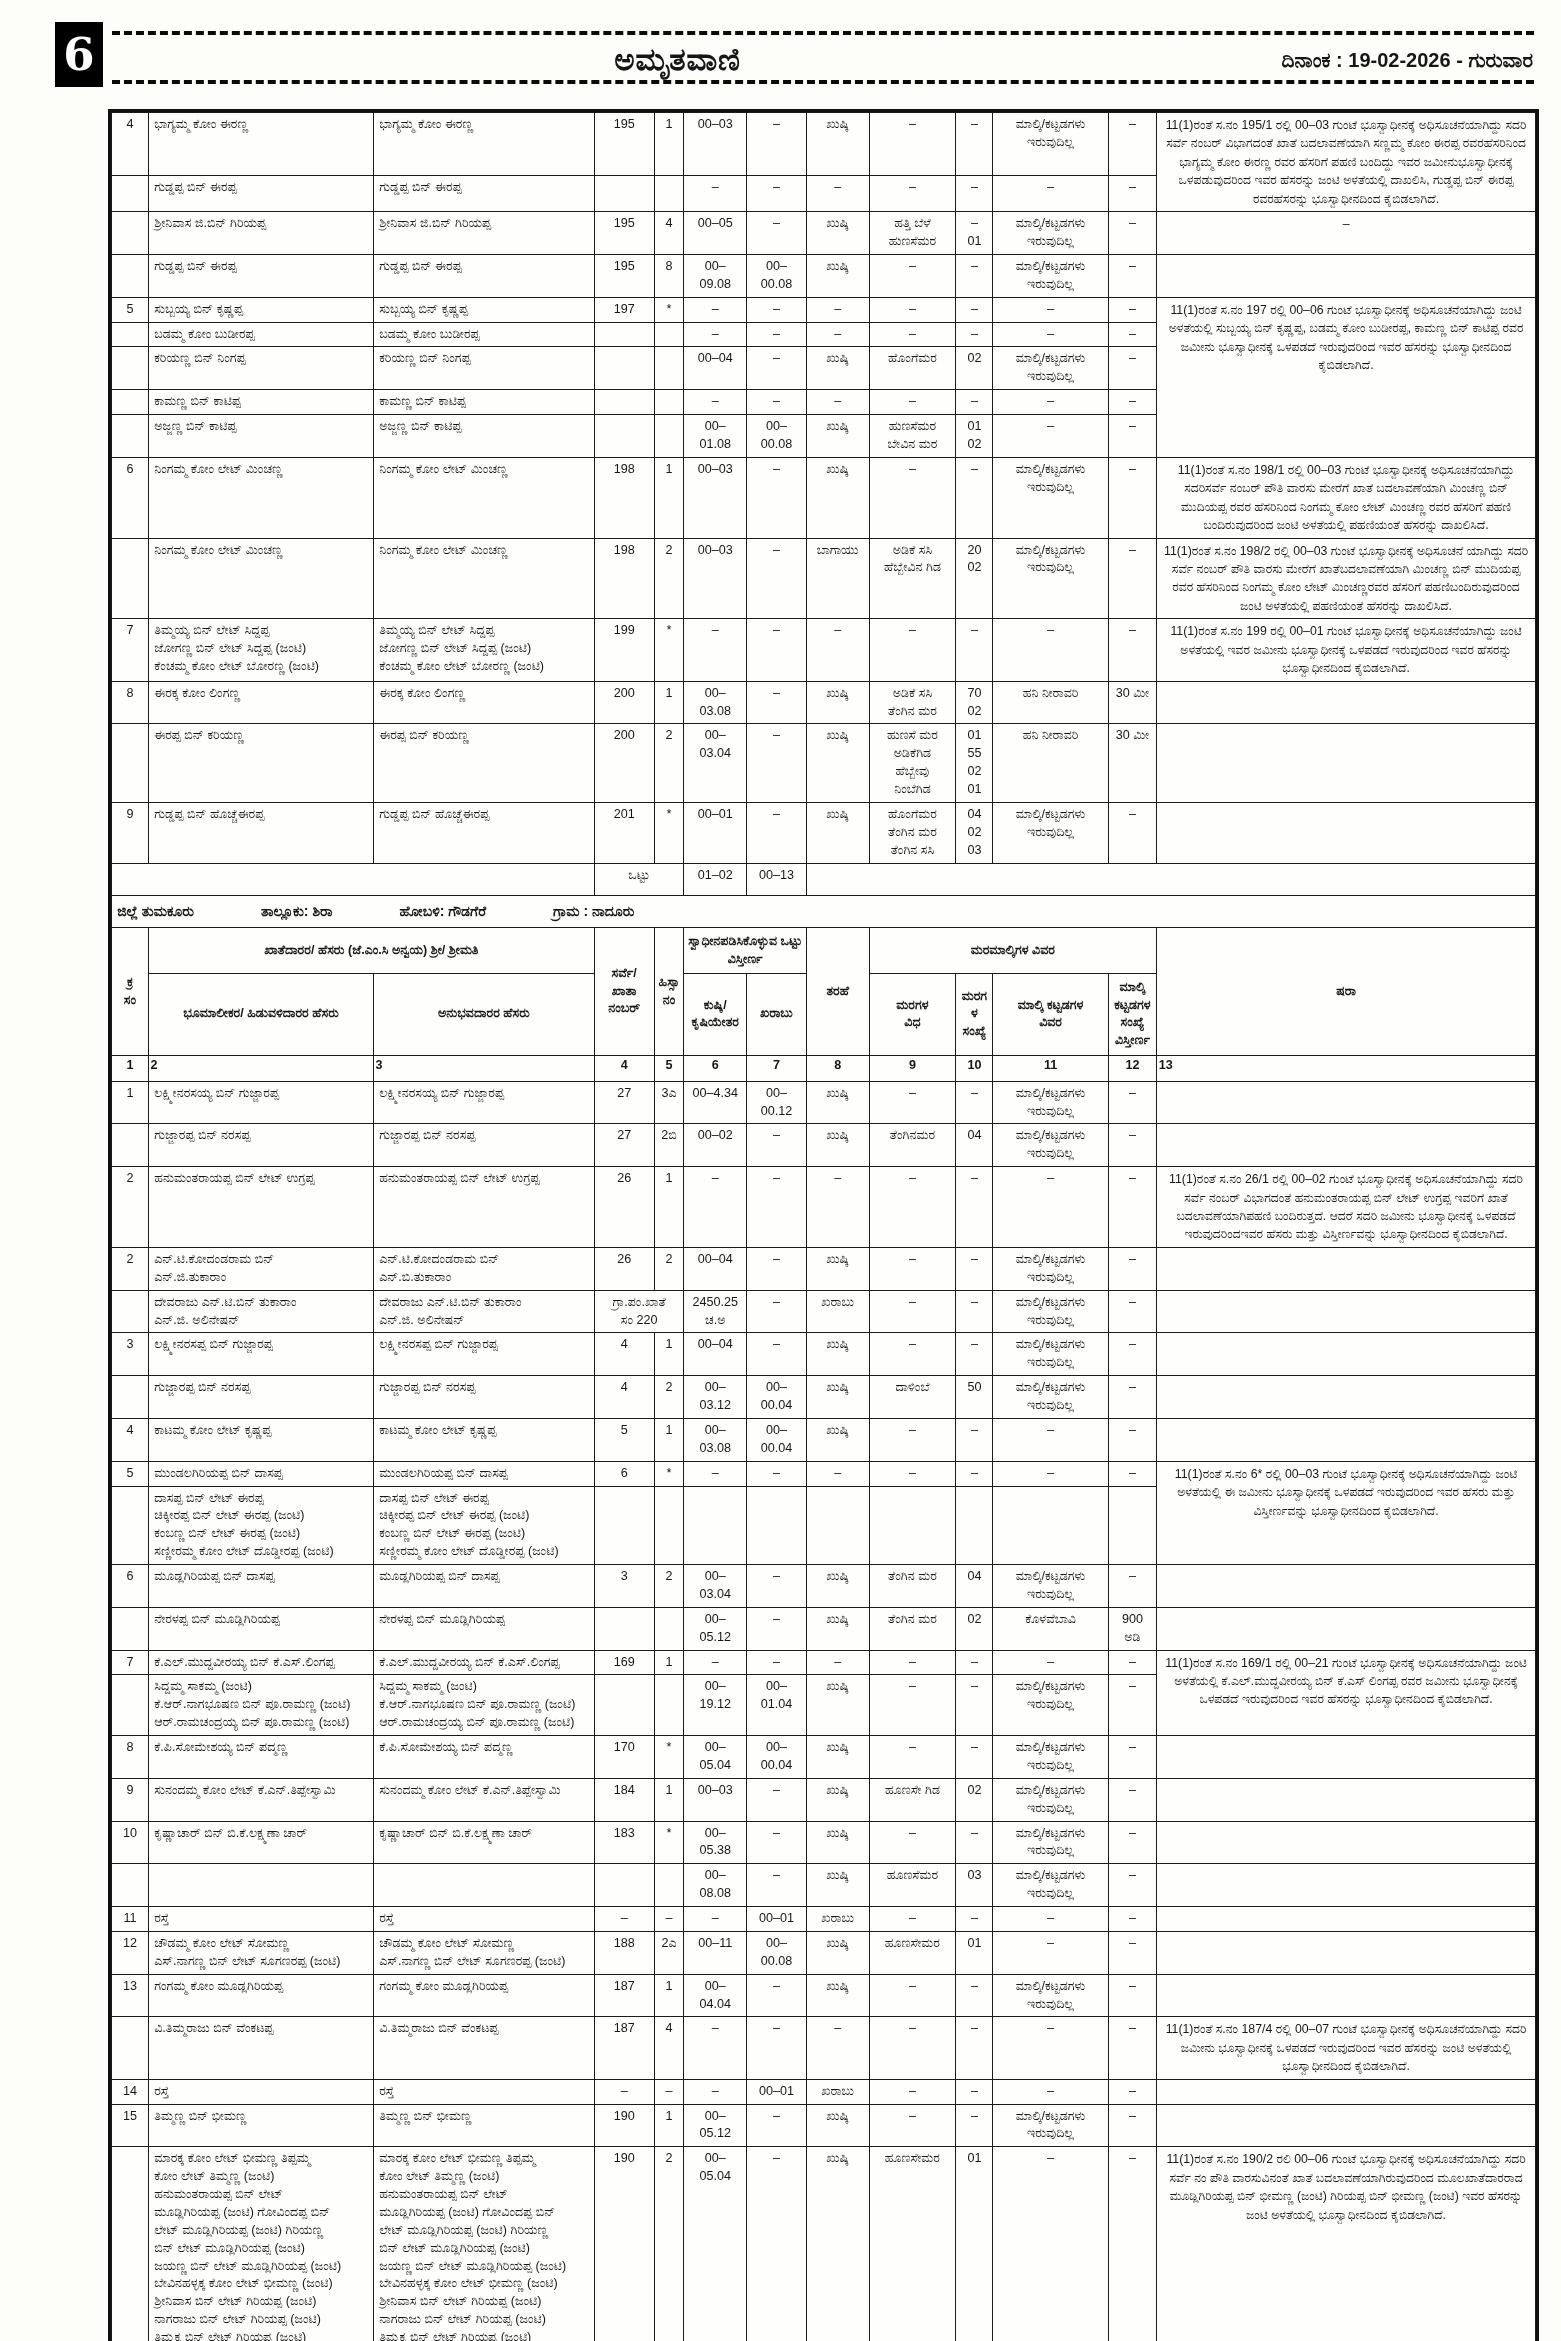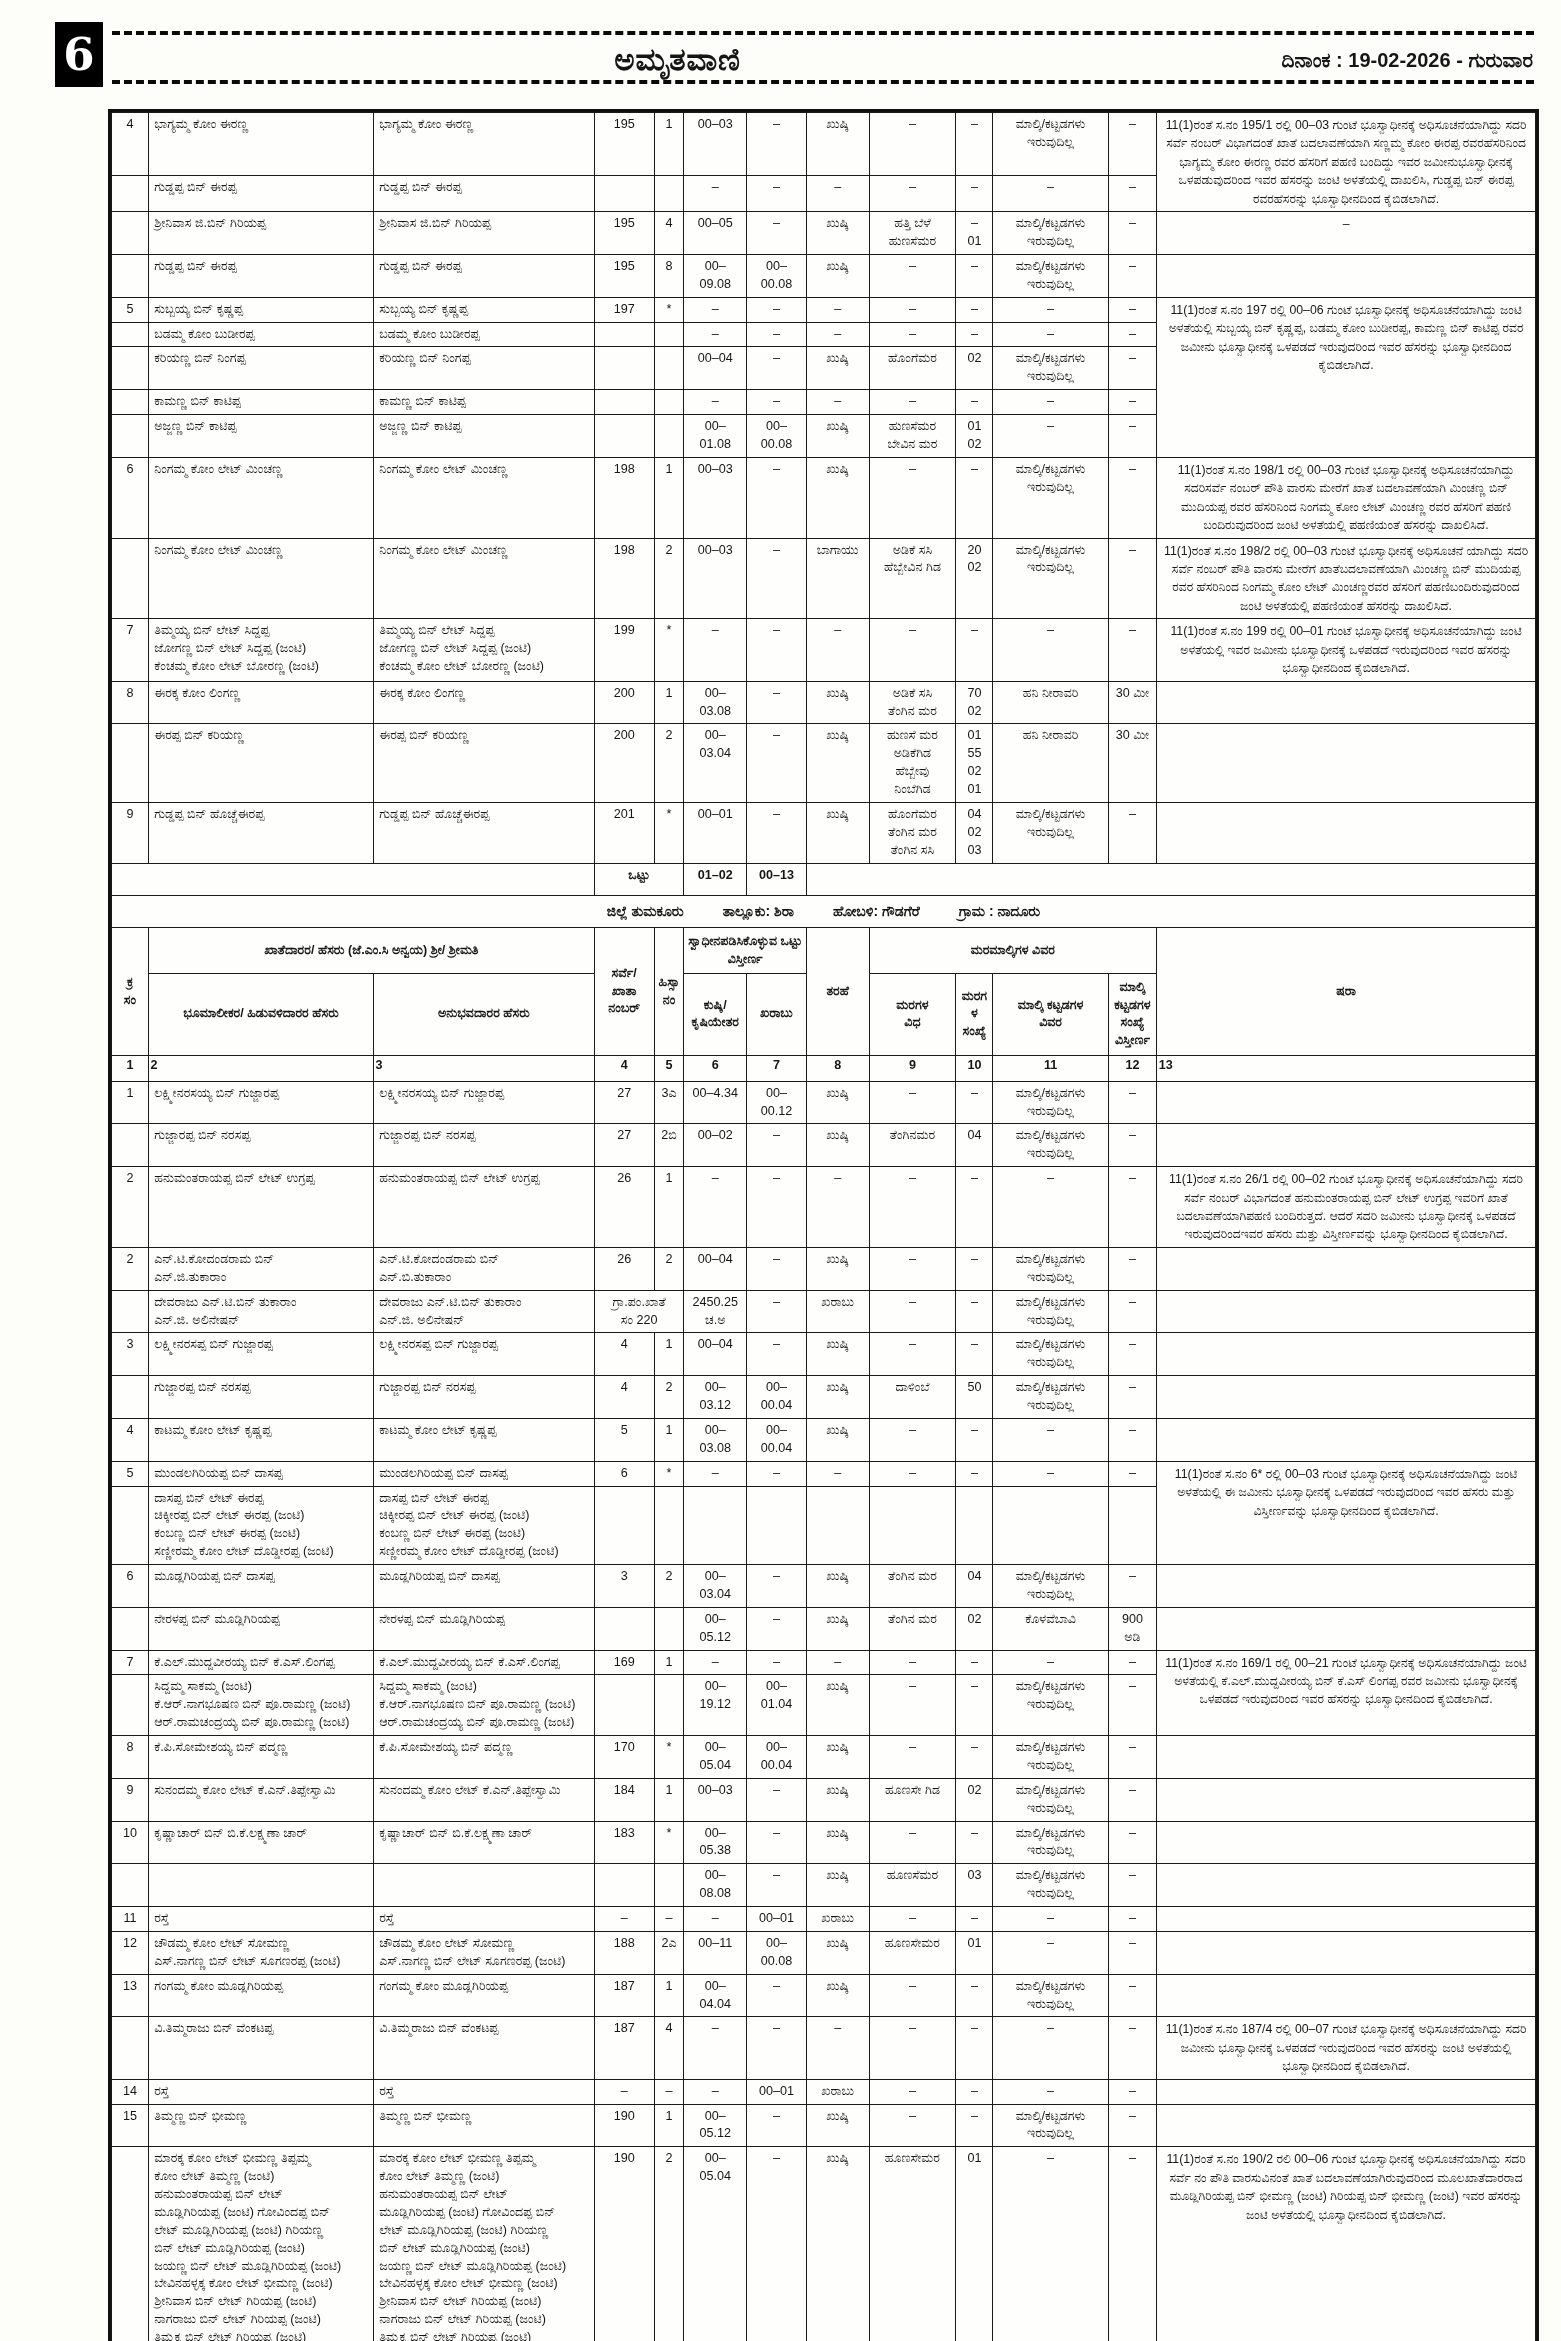--- a/index.html
+++ b/index.html
@@ -36,22 +36,22 @@
     border:1.5px solid #1b1b1b;padding:3px 5.2px;vertical-align:top;
     font-size:12.6px;line-height:1.42;word-wrap:break-word;
   }
   th{font-weight:bold;text-align:center;vertical-align:middle;padding:4.5px 3px;}
   td.c{text-align:center;}
   td.n{text-align:left;white-space:pre-line;}
   td.pre{white-space:pre-line;}
   td.rem{font-size:12.3px;line-height:1.5;text-align:center;}
   tr.numrow td{font-weight:bold;text-align:center;height:22px;padding:1.5px;}
   tr.band td{border-left:1.5px solid #1b1b1b;border-right:1.5px solid #1b1b1b;}
-  .bandflex{display:flex;justify-content:center;gap:39px;font-weight:bold;font-size:14px;padding:3px 0;}
-  tr.total td{font-weight:bold;height:25px;margin-top:42px;}
+  .bandflex{display:flex;justify-content:flex-start;gap:67px;font-weight:bold;font-size:14px;padding:3px 0;}
+  tr.total td{font-weight:normal;height:25px;margin-top:42px;}
 </style>
 </head>
 <body>
 
 <div class="page">
 
   <div class="mast">
     <div class="dashA"></div>
     <div class="dashB"></div>
     <div class="pgnum">

